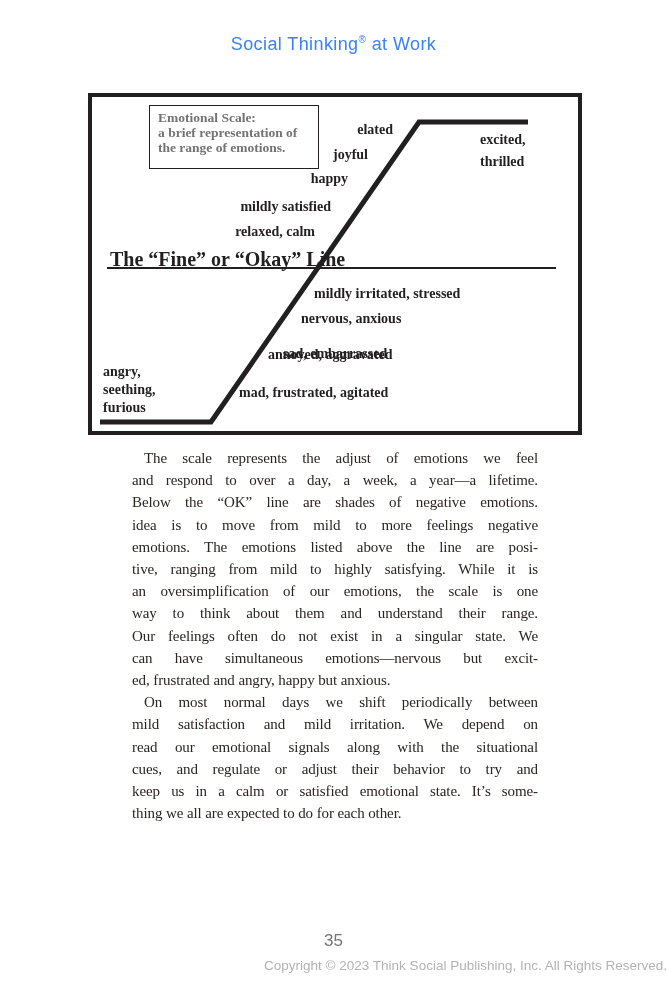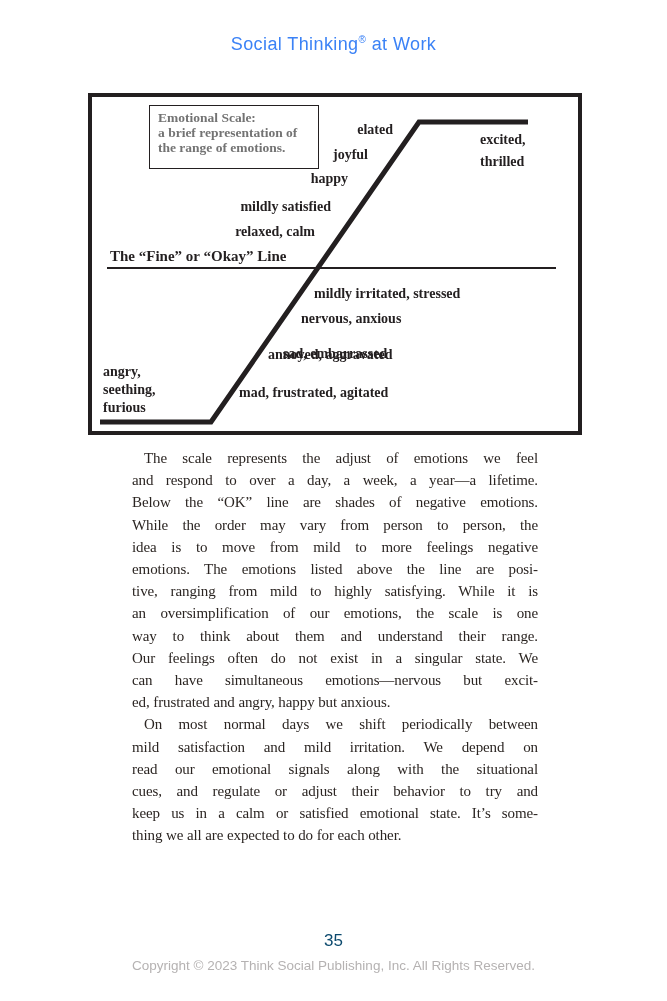--- a/index.html
+++ b/index.html
@@ -61,21 +61,21 @@
     font-weight: bold;
     font-size: 14px;
     white-space: nowrap;
     color: #231f20;
   }
   .lbl-elated   { right: 185px; top: 25px; text-align: center; }
   .lbl-joyful   { right: 210px; top: 50px; }
   .lbl-happy    { right: 230px; top: 74px; }
   .lbl-mildsat  { right: 247px; top: 102px; }
   .lbl-relaxed  { right: 263px; top: 127px; }
-  .lbl-fineline { left: 18px;  top: 151px; font-size: 15px; }
+  .lbl-fineline { left: 18px;  top: 151px; font-size: 20px; }
   .lbl-mildirr  { left: 222px; top: 189px; }
   .lbl-nervous  { left: 209px; top: 214px; }
   .lbl-sad      { left: 191px; top: 239px; margin-top: 10px; }
   .lbl-annoyed  { left: 176px; top: 250px; }
   .lbl-mad      { left: 147px; top: 288px; }
   .lbl-angry    { left: 11px;  top: 266px; line-height: 18px; }
   .lbl-excited  { left: 388px; top: 32px;  line-height: 22px; }
   .lbl-angry span, .lbl-excited span { display: block; }
 
   
@@ -95,28 +95,28 @@
 
   
   .page-number {
     position: absolute;
     top: 931px;
     left: 0;
     width: 100%;
     text-align: center;
     font-family: "Liberation Sans", sans-serif;
     font-size: 17px;
-    color: #0c4a6e;
+    color: #737373;
   }
   .copyright {
     position: absolute;
     top: 958px;
     left: 0;
     width: 100%;
-    text-align: center;
+    text-align: right;
     font-family: "Liberation Sans", sans-serif;
     font-size: 13.5px;
     color: #b5b2b2;
   }
 </style>
 </head>
 <body>
 
 <div class="page">
 
@@ -158,21 +158,20 @@
       <span>excited,</span>
       <span>thrilled</span>
     </div>
   </div>
 
   <div class="article">
     <div>
         <div class="tline first">The scale represents the adjust of emotions we feel</div>
         <div class="tline">and respond to over a day, a week, a year—a lifetime.</div>
         <div class="tline">Below the “OK” line are shades of negative emotions.</div>
-        <div class="tline">While the order may vary from person to person, the</div>
         <div class="tline">idea is to move from mild to more feelings negative</div>
         <div class="tline">emotions. The emotions listed above the line are posi-</div>
         <div class="tline">tive, ranging from mild to highly satisfying. While it is</div>
         <div class="tline">an oversimplification of our emotions, the scale is one</div>
         <div class="tline">way to think about them and understand their range.</div>
         <div class="tline">Our feelings often do not exist in a singular state. We</div>
         <div class="tline">can have simultaneous emotions—nervous but excit-</div>
         <div class="tline last">ed, frustrated and angry, happy but anxious.</div>
       </div>
     <div>

